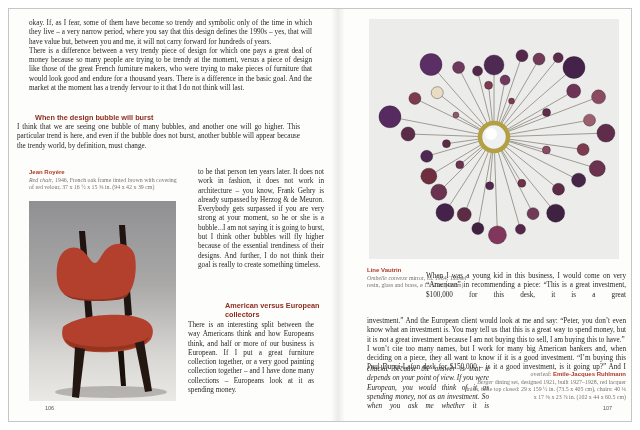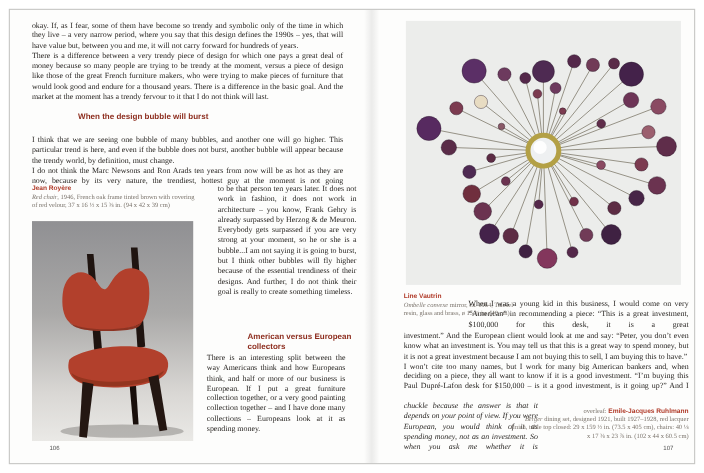--- a/index.html
+++ b/index.html
@@ -28,25 +28,24 @@
 
 <div class="spread">
 
   <div>
 
     <div class="body-text" style="left:20px;top:10px;width:283px;">
       <p>okay. If, as I fear, some of them have become so trendy and symbolic only of the time in which they live – a very narrow period, where you say that this design defines the 1990s – yes, that will have value but, between you and me, it will not carry forward for hundreds of years.</p>
       <p>There is a difference between a very trendy piece of design for which one pays a great deal of money because so many people are trying to be trendy at the moment, versus a piece of design like those of the great French furniture makers, who were trying to make pieces of furniture that would look good and endure for a thousand years. There is a difference in the basic goal. And the market at the moment has a trendy fervour to it that I do not think will last.</p>
     </div>
 
-    <div class="sec-heading" style="left:26px;top:92px;width:280px;margin-left:36px;">When the design bubble will burst</div>
-
-    <div class="body-text" style="left:20px;top:114px;width:283px;">
+    <div class="sec-heading" style="left:26px;top:104px;width:280px;">When the design bubble will burst</div>
+
+    <div class="body-text" style="left:8px;top:114px;width:283px;">
       <p>I think that we are seeing one bubble of many bubbles, and another one will go higher. This particular trend is here, and even if the bubble does not burst, another bubble will appear because the trendy world, by definition, must change.</p>
-      <p class="cont">I do not think the Marc Newsons and Ron Arads ten years from now will be as hot as they are now, because by its very nature, the trendiest, hottest guy at the moment is not going</p>
     </div>
 
     <div class="cap" style="left:20px;top:160px;width:152px;">
       <span class="cap-artist">Jean Royère</span><br>
       <span class="cap-title">Red chair</span><span>, 1946, French oak frame tinted brown with covering of red velour, 37 x 16 ½ x 15 ⅜ in. (94 x 42 x 39 cm)</span>
     </div>
 
     <div class="photo" style="left:20px;top:192px;width:147px;height:200px;">
       <svg width="147" height="200" viewBox="0 0 147 200">
         <defs>
@@ -178,21 +177,21 @@
 
     <div class="cap" style="left:358px;top:258px;width:102px;">
       <span class="cap-artist">Line Vautrin</span><br>
       <span class="cap-title">Ombelle convexe</span><span> mirror, ca. 1964, Talosel resin, glass and brass, ø 15 ¾ in. (40 cm)</span>
     </div>
 
     <div class="body-text cont" style="left:417px;top:263px;width:200px;">
       <p>When I was a young kid in this business, I would come on very “American” in recommending a piece: “This is a great investment, $100,000 for this desk, it is a great</p>
     </div>
 
-    <div class="body-text" style="left:358px;top:292px;width:259px;">
+    <div class="body-text" style="left:358px;top:308px;width:259px;">
       <p>investment.” And the European client would look at me and say: “Peter, you don’t even know what an investment is. You may tell us that this is a great way to spend money, but it is not a great investment because I am not buying this to sell, I am buying this to have.”</p>
       <p class="cont">I won’t cite too many names, but I work for many big American bankers and, when deciding on a piece, they all want to know if it is a good investment. “I’m buying this Paul Dupré-Lafon desk for $150,000 – is it a good investment, is it going up?” And I</p>
     </div>
 
     <div class="body-text cont" style="left:358px;top:356px;width:122px;font-style:italic;">
       <p>chuckle because the answer is that it depends on your point of view. If you were European, you would think of it as spending money, not as an investment. So when you ask me whether it is</p>
     </div>
 
     <div class="cap cap-right" style="left:452px;top:362px;width:165px;">
       <span>overleaf: </span><span class="cap-artist">Emile-Jacques Ruhlmann</span><br>

